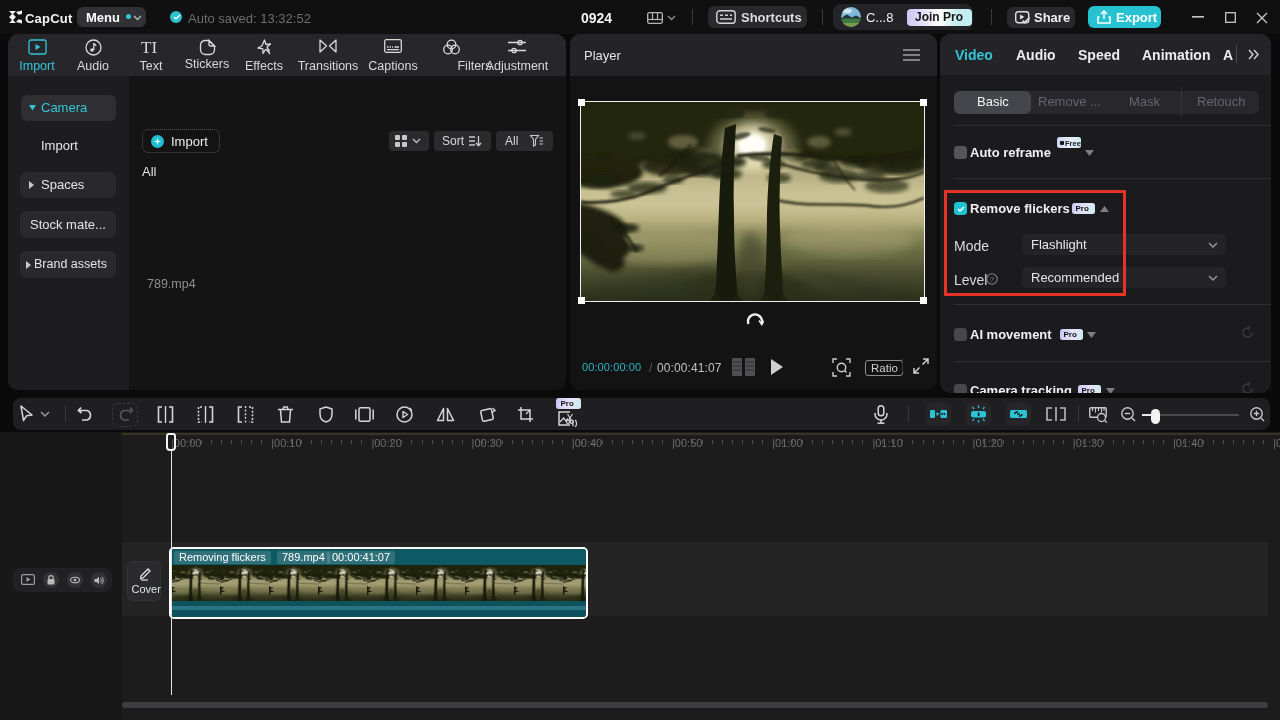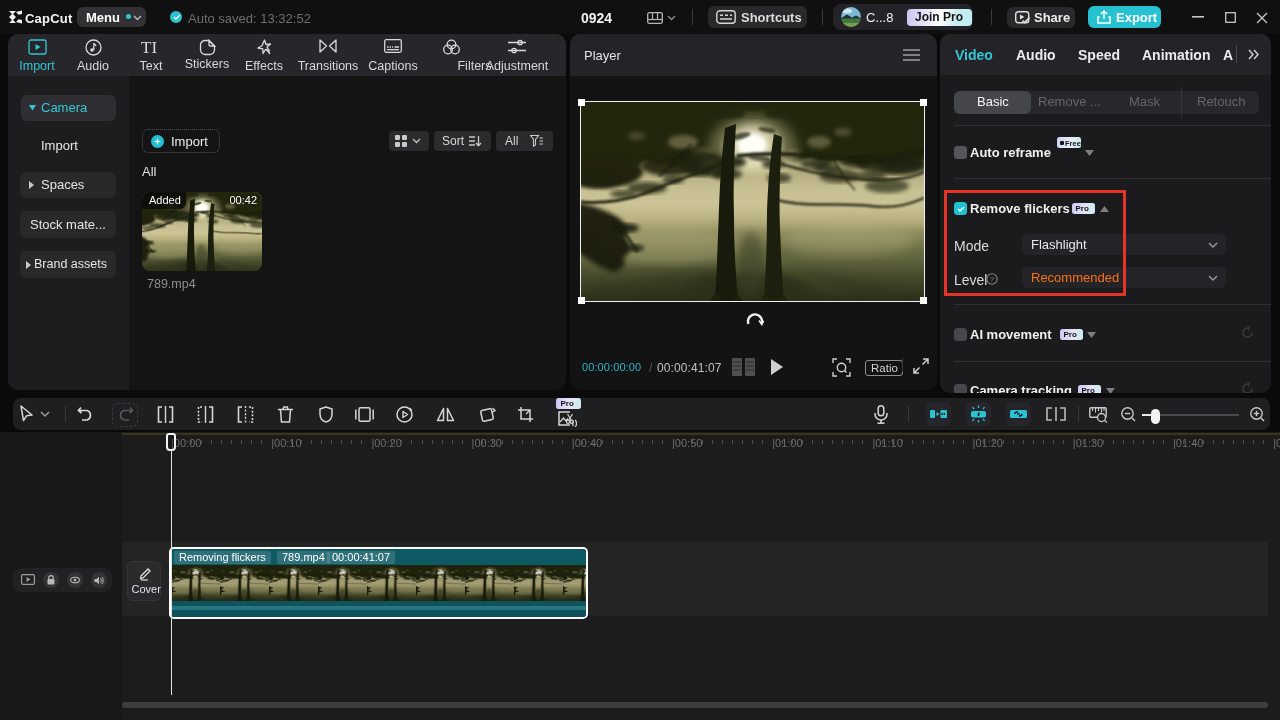--- a/index.html
+++ b/index.html
@@ -371,28 +371,20 @@
     <span class="abs" style="left:9px;top:3px;font-size:12px;color:#d6d6d6;">All</span>
     <svg class="abs" style="left:34px;top:4px;" width="13" height="12" viewBox="0 0 13 12">
       <path d="M0.5 0.5 L8.5 0.5 L5.5 4.5 L5.5 10 L3.5 11 L3.5 4.5 Z" fill="none" stroke="#c9c9c9" stroke-width="1.1"></path>
       <line x1="9.5" y1="3" x2="13" y2="3" stroke="#c9c9c9" stroke-width="1.2"></line>
       <line x1="9.5" y1="6" x2="13" y2="6" stroke="#c9c9c9" stroke-width="1.2"></line>
       <line x1="9.5" y1="9" x2="13" y2="9" stroke="#c9c9c9" stroke-width="1.2"></line>
     </svg>
   </div>
   <div class="abs" style="left:134px;top:130px;font-size:13px;color:#e0e0e0;">All</div>
 
-  <div class="abs" style="left:134px;top:158px;width:120px;height:79px;border-radius:8px;overflow:hidden;background:#101008;">
-    <svg width="120" height="79" viewBox="30 0 283 199" preserveAspectRatio="xMidYMid slice">
-        <use href="#scene"></use>
-      </svg>
-    <div class="abs" style="left:0;top:0;width:44px;height:17px;background:rgba(8,8,8,0.78);border-radius:0 0 6px 0;"></div>
-    <span class="abs" style="left:7px;top:2px;font-size:11px;color:#fff;">Added</span>
-    <span class="abs" style="right:5px;top:2px;font-size:11px;color:#fff;text-shadow:0 0 3px #000;">00:42</span>
-  </div>
   <div class="abs" style="left:139px;top:243px;font-size:12.5px;color:#8e8e8e;">789.mp4</div>
 </div>
 
 <div class="abs" id="player" style="left:570px;top:34px;width:367px;height:356px;background:#131314;border-radius:10px;overflow:hidden;">
   <div class="abs" style="left:0;top:0;width:367px;height:42px;background:#242428;"></div>
   <span class="abs" style="left:14px;top:14px;font-size:13px;color:#e2e2e2;">Player</span>
   <svg class="abs" style="left:333px;top:15px;" width="17" height="12" viewBox="0 0 17 12" stroke="#a2a2a2" stroke-width="1.6">
     <line x1="0" y1="1" x2="17" y2="1"></line>
       <line x1="0" y1="6" x2="17" y2="6"></line>
       <line x1="0" y1="11" x2="17" y2="11"></line>
@@ -497,21 +489,21 @@
         <path d="M1 1 L5 5 L9 1" stroke="#9a9a9a" stroke-width="1.4" fill="none"></path>
       </svg>
   </div>
 
   <span class="abs" style="left:14px;top:238px;font-size:14px;color:#dadada;">Level</span>
   <svg class="abs" style="left:46px;top:239px;" width="12" height="12" viewBox="0 0 12 12">
       <circle cx="6" cy="6" r="5.2" fill="none" stroke="#85858a" stroke-width="1.1"></circle>
       <text x="6" y="8.8" font-size="8" fill="#85858a" text-anchor="middle" font-family="Liberation Sans">?</text>
     </svg>
   <div class="abs" style="left:82px;top:233px;width:204px;height:21px;background:#242428;border-radius:5px;">
-    <span class="abs" style="left:9px;top:3px;font-size:13px;color:#f97316;">Recommended</span>
+    <span class="abs" style="left:9px;top:3px;font-size:13px;color:#e5e5e5;">Recommended</span>
     <svg class="abs" style="left:186px;top:8px;" width="10" height="6" viewBox="0 0 10 6">
         <path d="M1 1 L5 5 L9 1" stroke="#9a9a9a" stroke-width="1.4" fill="none"></path>
       </svg>
   </div>
   <div class="abs" style="left:14px;top:270px;width:317px;height:1px;background:#303034;"></div>
 
   <span class="abs" style="left:14px;top:294px;width:13px;height:13px;background:#47484d;border-radius:3.5px;"></span>
   <span class="abs" style="left:30px;top:293px;font-size:13px;font-weight:bold;color:#f0f0f0;">AI movement</span>
   <div class="abs" style="left:120px;top:295px;width:23px;height:11px;border-radius:2.5px;background:linear-gradient(100deg,#c9c6f2 0%,#e6e3f7 55%,#c8ecf0 100%);">
     <span class="abs" style="left:3.5px;top:1.2px;font-size:8px;font-weight:bold;color:#111;">Pro</span>

